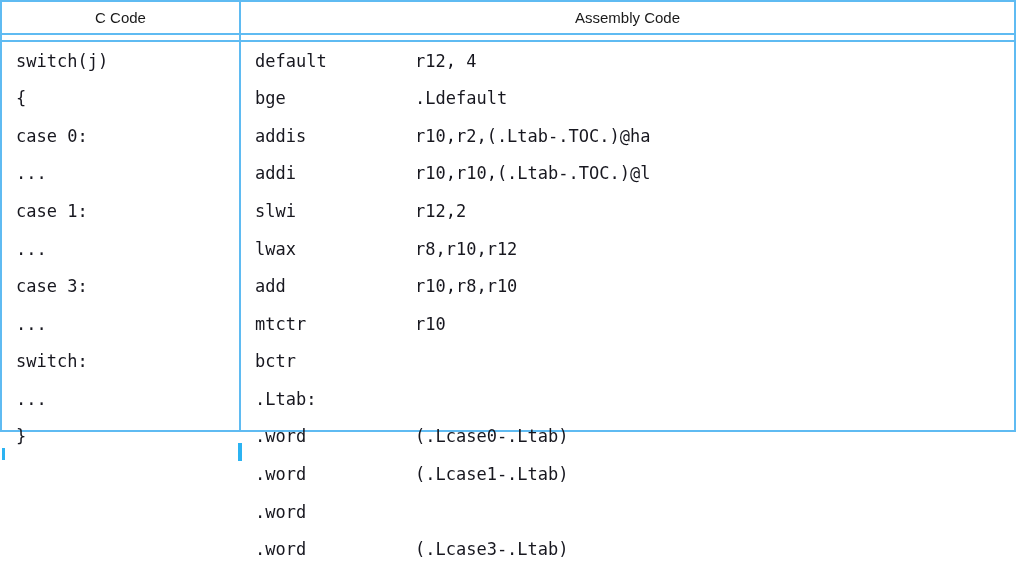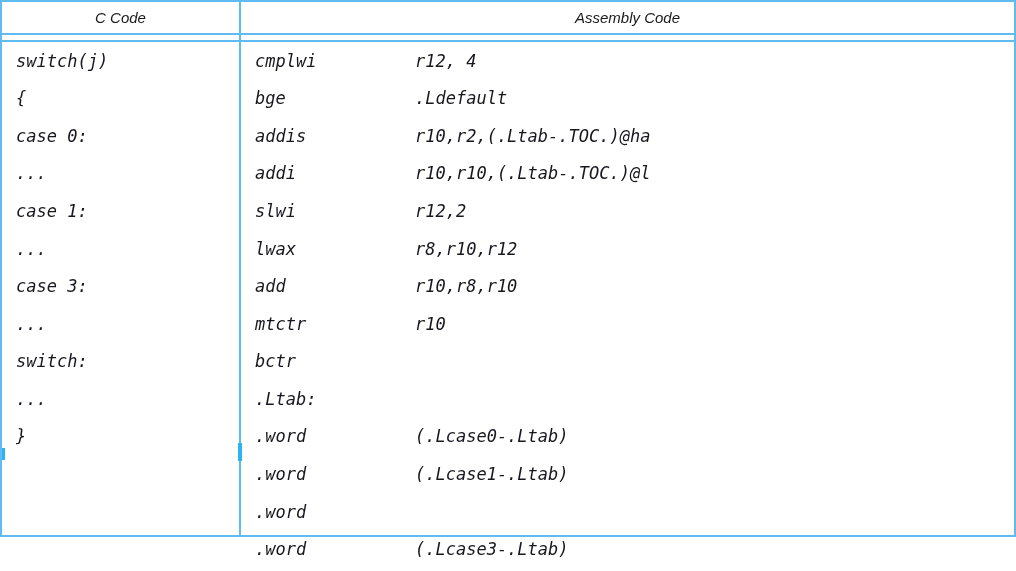--- a/index.html
+++ b/index.html
@@ -9,24 +9,23 @@
     --header-text: #1a1a1a;
     --bg: #ffffff;
   }
   * { margin: 0; padding: 0; box-sizing: border-box; }
   html, body { background: #ffffff; }
   body { width: 1016px; height: 571px; overflow: hidden; }
 
   .code-table {
     position: relative;
     width: 1016px;
-    height: 537px;
+    height: 432px;
     background: var(--bg);
     border: 2px solid var(--border-blue);
-    font-style: italic;
   }
   
 
   .col-divider {
     position: absolute;
     left: 237px; top: 0; bottom: 0;
     width: 2px;
     background: var(--border-blue);
   }
   .header-row {
@@ -93,21 +92,21 @@
     <div class="header-cell asm-col">Assembly Code</div>
   </div>
 
   <div class="hrule rule-1"></div>
   <div class="hrule rule-2"></div>
   <div class="col-divider"></div>
 
   <div class="body-rows">
     <div class="row">
       <span class="c">switch(j)</span>
-      <span class="m">cmplwi</span>
+      <span class="m">default</span>
       <span class="o">r12, 4</span>
     </div>
     <div class="row">
       <span class="c">{</span>
       <span class="m">bge</span>
       <span class="o">.Ldefault</span>
     </div>
     <div class="row">
       <span class="c">case 0:</span>
       <span class="m">addis</span>

